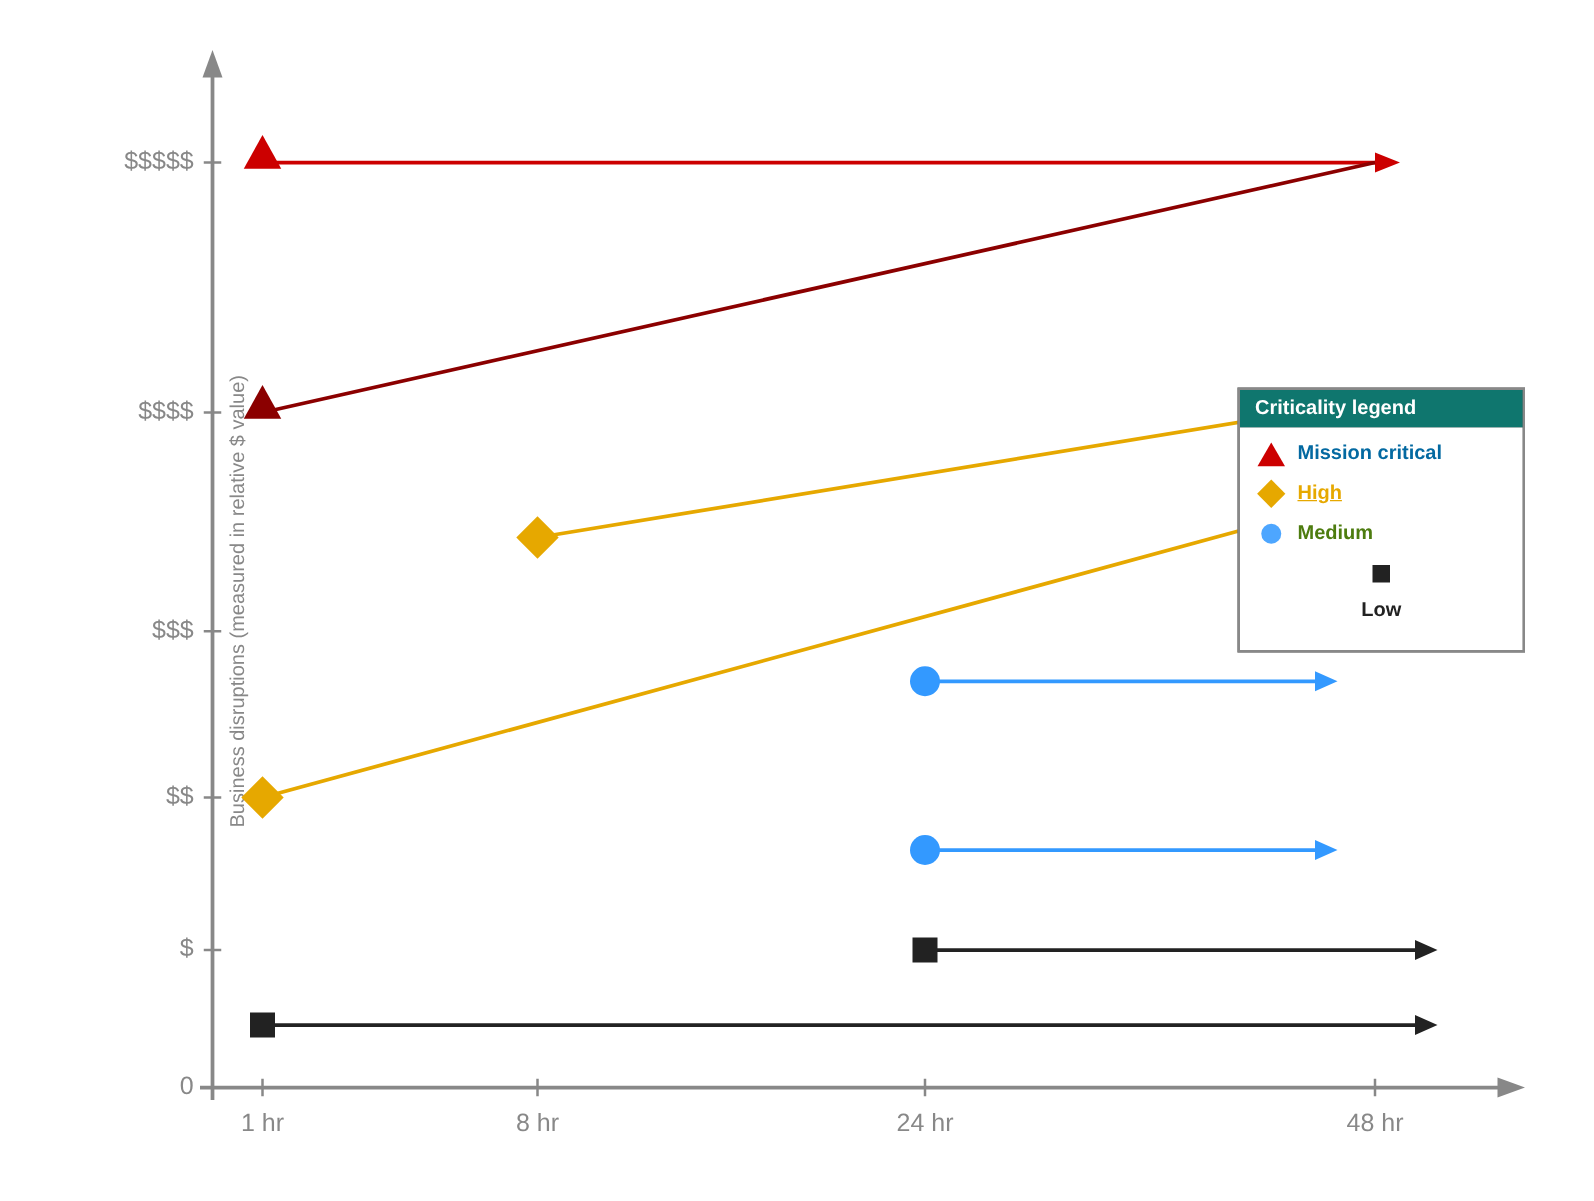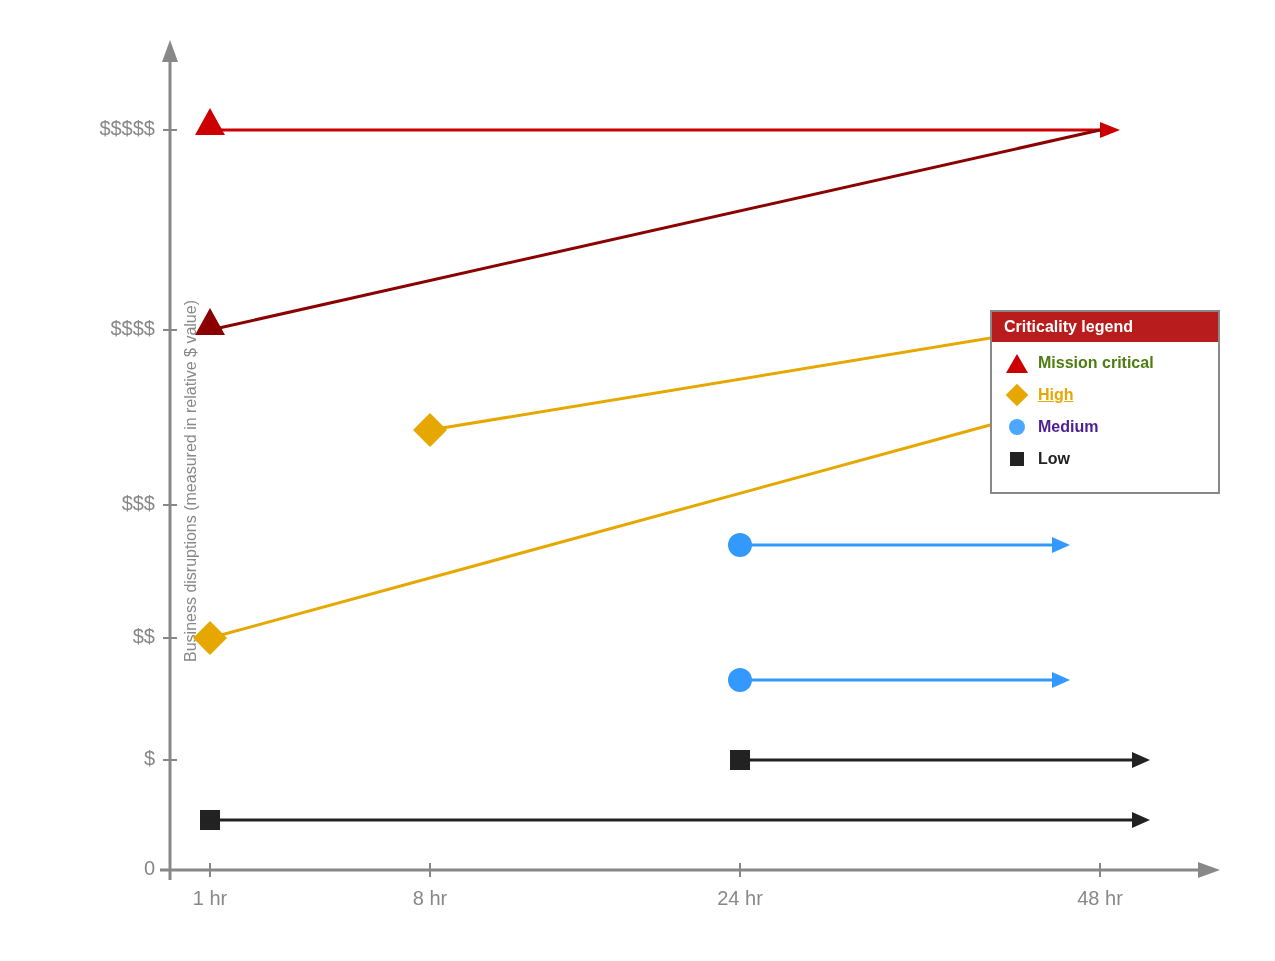--- a/index.html
+++ b/index.html
@@ -25,51 +25,51 @@
     .legend-box {
       position: absolute;
       top: 310px;
       right: 55px;
       width: 230px;
       background: #5a5a5a;
       border: 2px solid #888;
       padding: 0;
     }
     .legend-title {
-      background: #b91c1c;
+      background: #0f766e;
       color: #ffffff;
       font-size: 16px;
       font-weight: 600;
       padding: 6px 12px;
       display: block;
     }
     .legend-body {
       background: #ffffff;
       padding: 10px 14px;
     }
     .legend-item {
       display: flex;
       align-items: center;
       gap: 10px;
       margin-bottom: 10px;
       font-size: 16px;
       font-weight: 600;
     }
-    .legend-item:last-child { margin-bottom: 12px; }
+    .legend-item:last-child { margin-bottom: 12px; flex-direction: column; }
     .legend-icon {
       width: 22px;
       height: 22px;
       display: flex;
       align-items: center;
       justify-content: center;
       flex-shrink: 0;
     }
-    .legend-mc { color: #4d7c0f; }
+    .legend-mc { color: #0369a1; }
     .legend-high { color: #e6a800; text-decoration: underline; }
-    .legend-medium { color: #4c1d95; }
+    .legend-medium { color: #4d7c0f; }
     .legend-low { color: #222; }
 
     
     .tri-mc {
       width: 0; height: 0;
       border-left: 11px solid transparent;
       border-right: 11px solid transparent;
       border-bottom: 19px solid #cc0000;
     }
     

